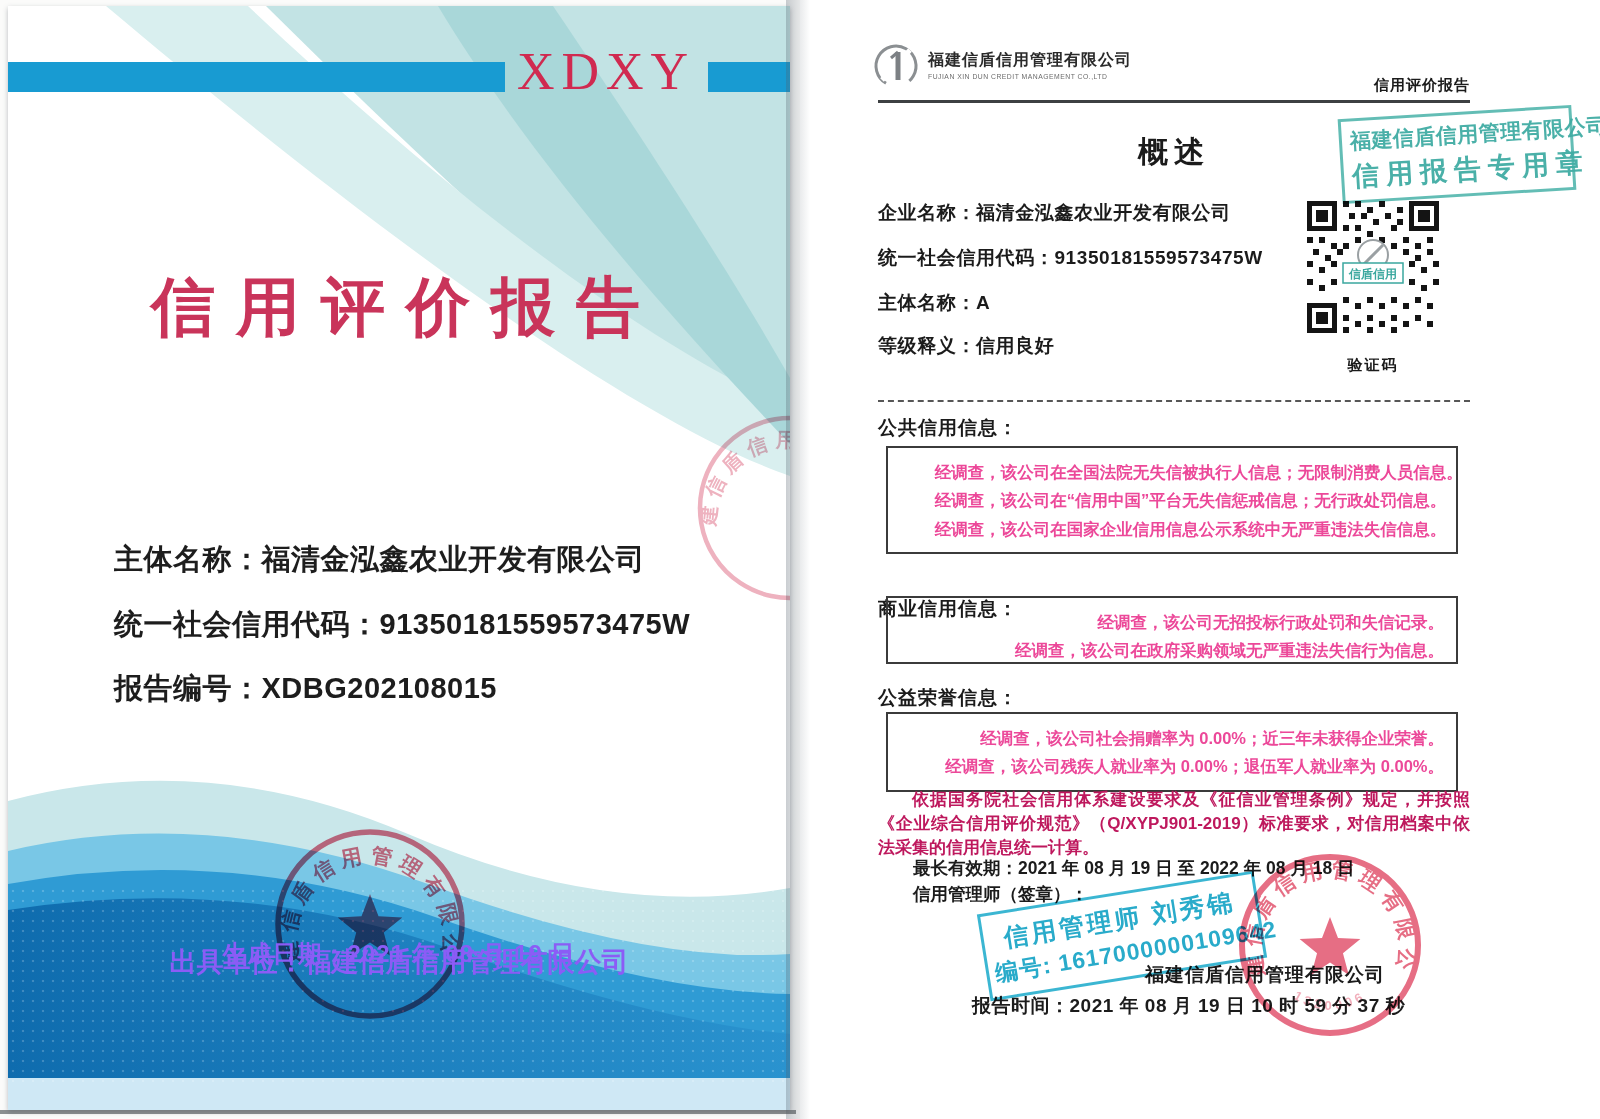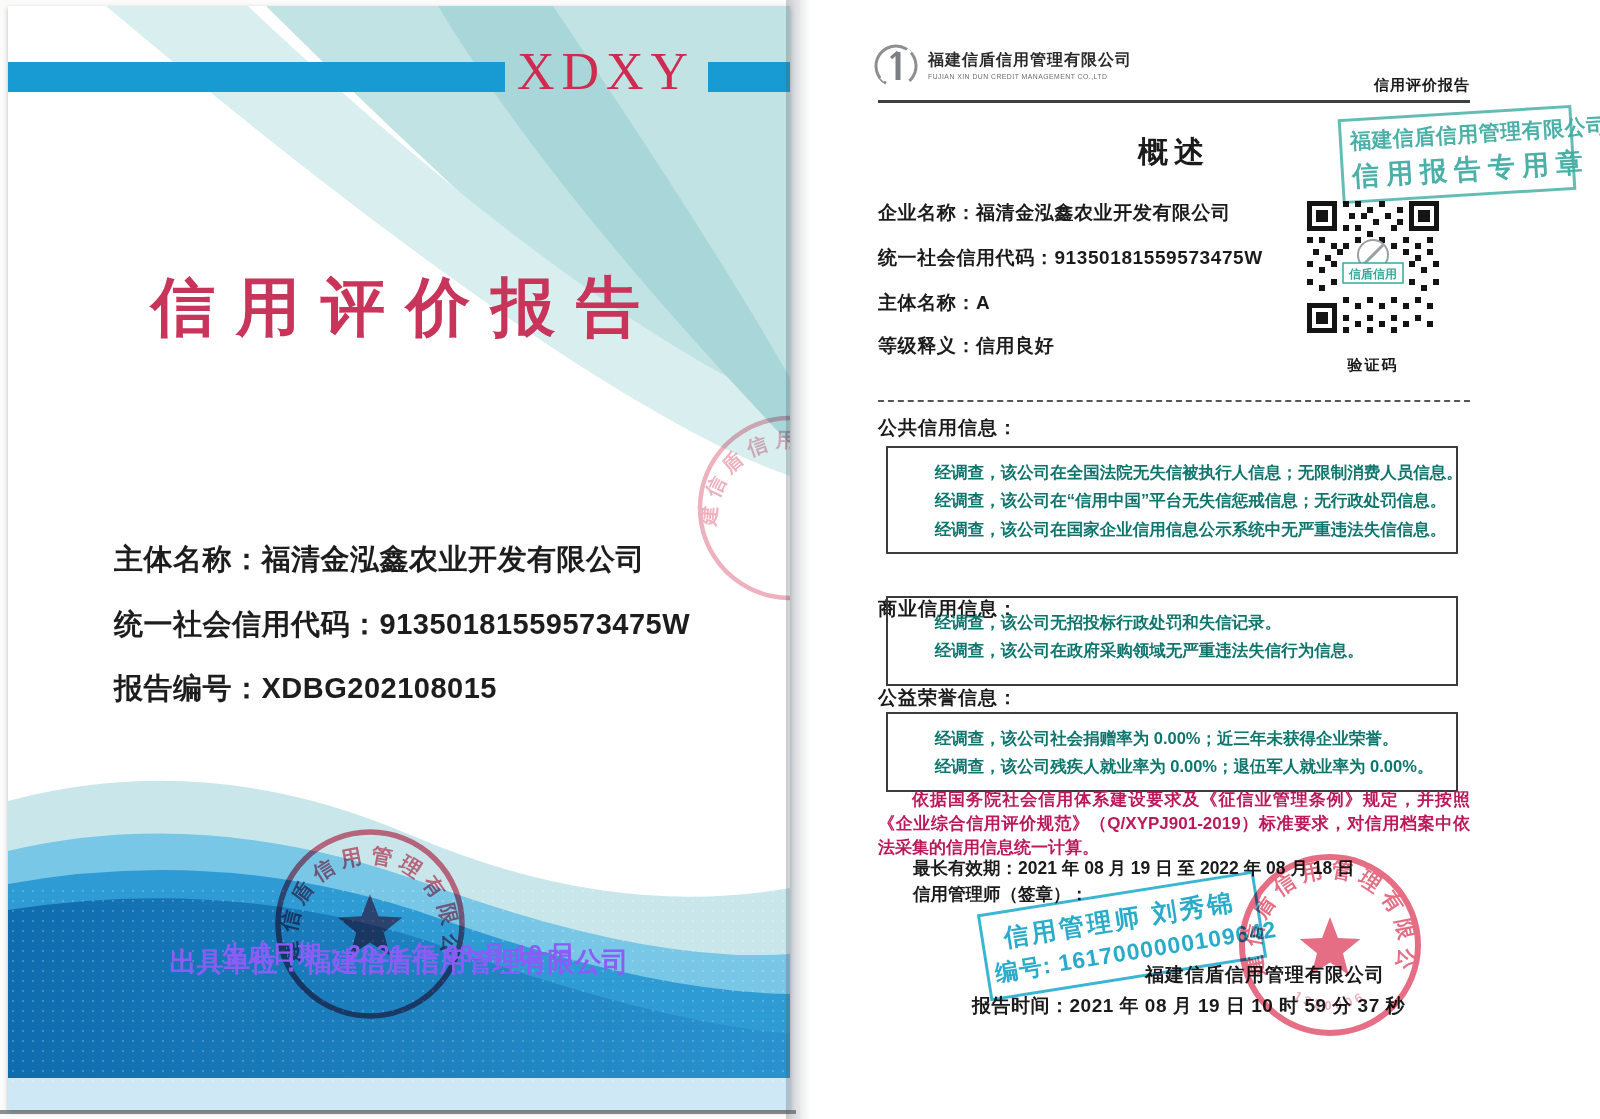--- a/index.html
+++ b/index.html
@@ -44,22 +44,22 @@
   #rp-head-rule{left:78px;top:100px;width:592px;border-top:3px solid #3d4042;}
   #rp-heading{left:78px;top:132px;width:592px;text-align:center;font-size:30px;font-weight:700;letter-spacing:6px;}
   .rp-info{left:78px;white-space:nowrap;font-size:19px;font-weight:700;letter-spacing:.6px;}
   #rp-info-0{top:200px;} #rp-info-1{top:245px;} #rp-info-2{top:290px;} #rp-info-3{top:333px;}
   #rp-qr{left:503px;top:197px;}
   #rp-qr-caption{left:503px;top:356px;width:140px;text-align:center;font-size:15px;font-weight:700;letter-spacing:2px;}
   #rp-dash{left:78px;top:400px;width:592px;border-top:2px dashed #565656;}
   .rp-section-title{left:78px;font-size:19px;font-weight:700;letter-spacing:1px;}
   #rp-sec-0{top:415px;} #rp-sec-1{top:596px;} #rp-sec-2{top:685px;}
   .rp-box{left:86px;width:572px;border:2px solid #3b3b3b;box-sizing:border-box;padding:10px 12px 10px 12px;}
-  #rp-box-0{top:446px;height:108px;} #rp-box-1{top:596px;height:90px;} #rp-box-2{top:712px;height:80px;}
-  .box-line{font-size:16.5px;font-weight:600;line-height:1.72;padding-left:2.1em;white-space:nowrap;color:#0f766e;}
+  #rp-box-0{top:446px;height:108px;} #rp-box-1{top:596px;height:68px;} #rp-box-2{top:712px;height:80px;}
+  .box-line{font-size:16.5px;font-weight:600;line-height:1.72;padding-left:2.1em;white-space:nowrap;color:#ec4899;text-align:right;}
   #rp-paragraph{left:78px;top:788px;width:592px;font-size:17px;font-weight:600;line-height:1.4;
     text-align:justify;text-indent:2em;color:#be185d;}
   #rp-validity{left:78px;top:856px;width:592px;padding-left:2em;box-sizing:border-box;
     font-size:17.5px;font-weight:700;white-space:nowrap;}
   #rp-manager-label{left:78px;top:882px;width:592px;padding-left:2em;box-sizing:border-box;
     font-size:17.5px;font-weight:700;}
   #rp-issuer{left:345px;top:962px;font-size:19px;font-weight:700;letter-spacing:1px;white-space:nowrap;z-index:2;}
   #rp-report-time{left:172px;top:993px;font-size:19px;font-weight:700;letter-spacing:.5px;white-space:nowrap;z-index:2;}
   
   #rp-corner-stamp{left:540px;top:112px;width:212px;transform:rotate(-3.5deg);z-index:6;

